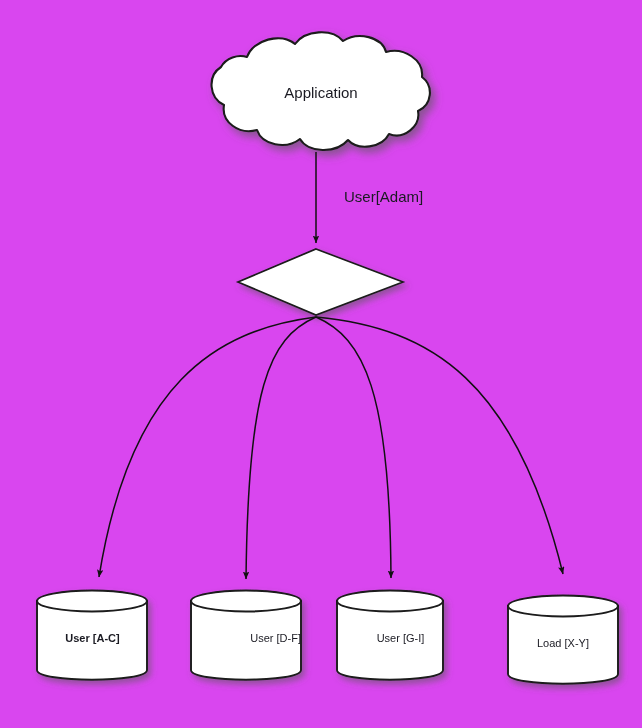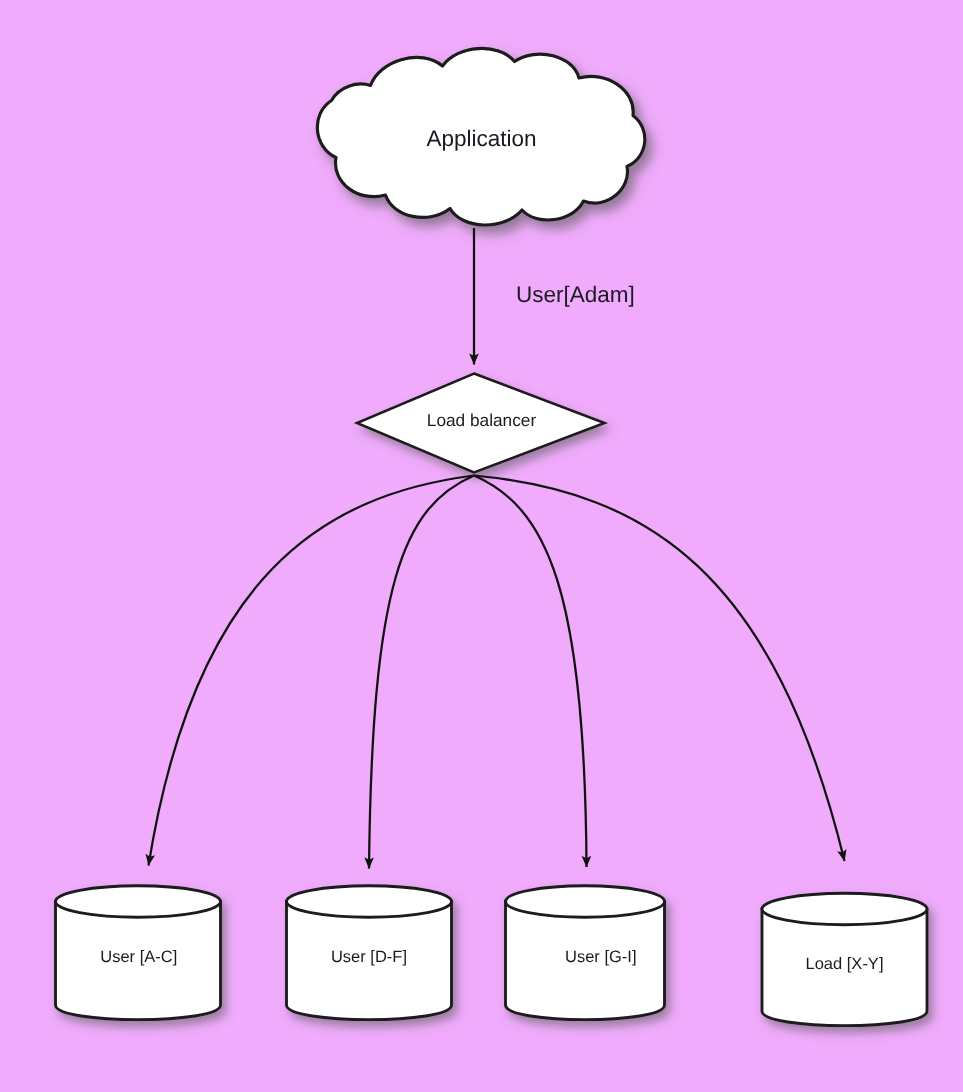--- a/index.html
+++ b/index.html
@@ -10,21 +10,21 @@
   body {
     width: 642px;
     height: 728px;
     font-family: "Liberation Sans", sans-serif;
     overflow: hidden;
   }
   #diagram-canvas {
     position: relative;
     width: 642px;
     height: 728px;
-    background: #f0abfc;
+    background: #d946ef;
   }
   svg.layer {
     position: absolute;
     top: 0;
     left: 0;
     width: 642px;
     height: 728px;
   }
   .node-label {
     position: absolute;
@@ -43,22 +43,22 @@
     font-size: 11.5px;
   }
   #label-edge-user {
     left: 344px; top: 188px;
     font-size: 15px;
     text-align: left;
   }
   .db-label {
     font-size: 11px;
   }
-  #label-db-0 { left: 37px;  top: 632px; width: 111px; }
-  #label-db-1 { left: 191px; top: 632px; width: 110px; }
+  #label-db-0 { left: 37px;  top: 632px; width: 111px; font-weight: bold; }
+  #label-db-1 { left: 191px; top: 632px; width: 110px; text-align: right; }
   #label-db-2 { left: 336px; top: 632px; width: 129px; text-align: center; }
   #label-db-3 { left: 507px; top: 637px; width: 112px; }
 </style>
 </head>
 <body>
 
 <div id="diagram-canvas">
 
   <svg class="layer" viewBox="0 0 642 728">
     <defs>
@@ -133,20 +133,19 @@
         <path fill="#ffffff" stroke="#1a1a1a" stroke-width="1.9" d="M 508 606 L 508 674 C 508 687, 618 687, 618 674 L 618 606 Z"></path>
         <ellipse cx="563" cy="606" rx="55" ry="10.5" fill="#ffffff" stroke="#1a1a1a" stroke-width="1.9"></ellipse>
       </g>
     </g>
   </svg>
 
   <div class="node-label" id="label-application">Application</div>
 
   <div class="node-label" id="label-edge-user">User[Adam]</div>
 
-  <div class="node-label" id="label-loadbalancer">Load balancer</div>
 
   <div class="node-label db-label" id="label-db-0">User [A-C]</div>
   <div class="node-label db-label" id="label-db-1">User [D-F]</div>
   <div class="node-label db-label" id="label-db-2">User [G-I]</div>
   <div class="node-label db-label" id="label-db-3">Load [X-Y]</div>
 
 </div>
 
 </body></html>

